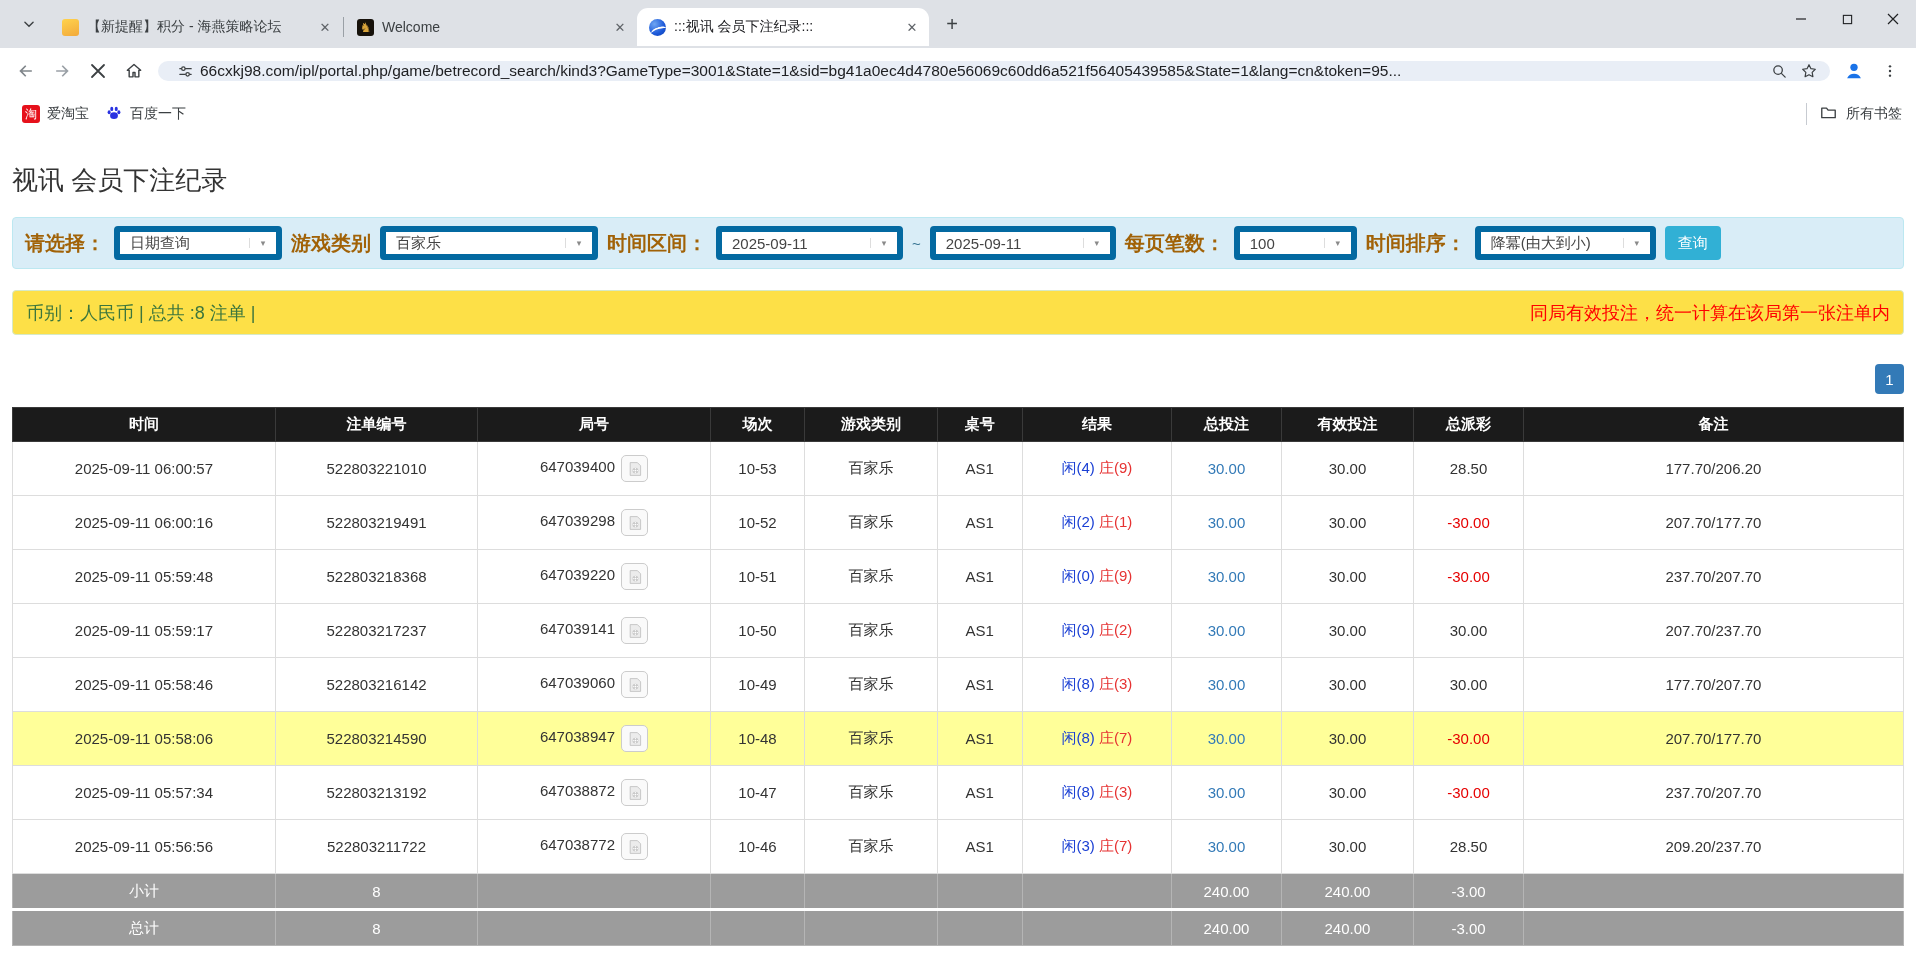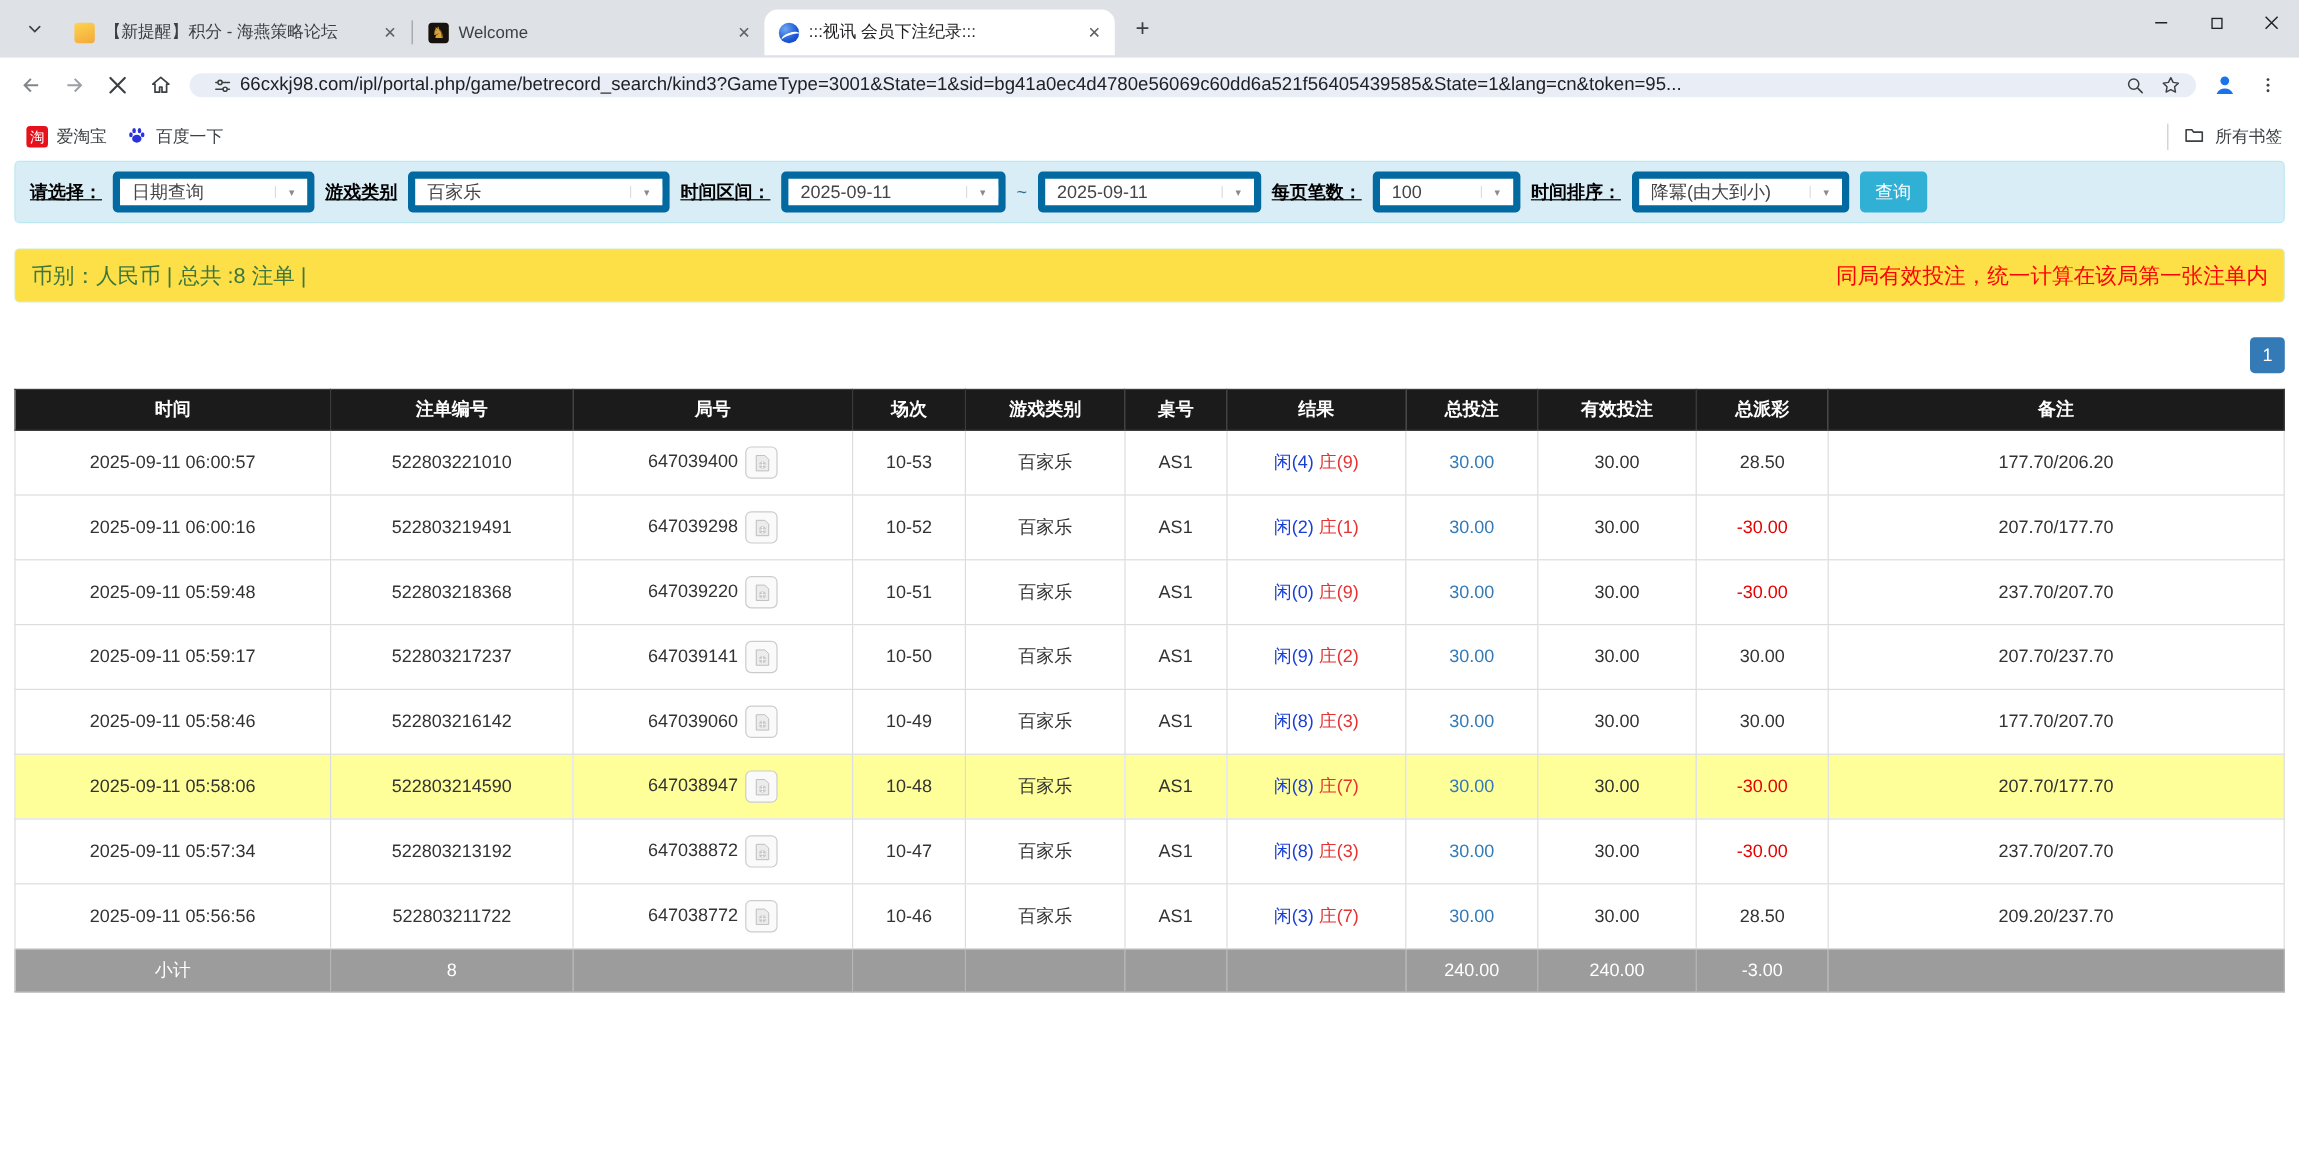--- a/index.html
+++ b/index.html
@@ -33,21 +33,21 @@
   .bm-ico-taobao { width:18px; height:18px; background:#e6111b; border-radius:3px; color:#fff; font-size:12px; display:flex; align-items:center; justify-content:center; }
   .bm-spacer { flex:1; }
   .bm-sep { width:1px; height:22px; background:#c7cbd1; margin-right:12px; }
   .all-bookmarks { display:flex; align-items:center; gap:8px; }
 
   
   .content { padding:0 12px; background:#fff; }
   .page-title { font-size:26px; font-weight:500; color:#333; padding:29px 0 19px 0; }
 
   .filter-panel { background:#d9edf7; border:1px solid #bce8f1; border-radius:4px; height:52px; display:flex; align-items:center; gap:9px; padding:0 12px; }
-  .f-label { color:#000000; font-weight:bold; font-size:15px; white-space:nowrap;text-decoration:underline; }
+  .f-label { color:#a16207; font-weight:bold; font-size:20px; white-space:nowrap; }
   .select { background:#fff; border:6px solid #0369a1; border-radius:4px; height:34px; display:flex; align-items:center; overflow:hidden; }
   .select .val { flex:1; display:flex; align-items:center; padding:0 10px; font-size:15px; color:#444; white-space:nowrap; overflow:hidden; }
   .select .arrow { width:27px; border-left:1px solid #ddd; display:flex; align-items:center; justify-content:center; color:#8a8a8a; font-size:9px; background:#fff; }
   .tilde { color:#31708f; font-size:15px; }
   .search-btn { background:#31b0d5; color:#fff; border:none; border-radius:4px; height:34px; padding:0 13px; font-size:15px; cursor:pointer; }
 
   .summary-bar { margin-top:21px; background:#fde047; border:1px solid #d6e9c6; border-radius:4px; height:45px; display:flex; align-items:center; justify-content:space-between; padding:0 13px; font-size:18px; }
   .summary-left { color:#3c763d; }
   .summary-right { color:#ff0000; }
 
@@ -200,20 +200,21 @@
       <svg width="19" height="19" viewBox="0 0 24 24" fill="none" stroke="#3c4043" stroke-width="1.7">
           <path d="M3.5 6.5h6l2 2.5h9v9.5h-17z" stroke-linejoin="round"></path>
         </svg>
     </span>
     <span>所有书签</span>
   </div>
 </div>
 
 <div class="content">
 
+  <div class="page-title">视讯 会员下注纪录</div>
 
   <div class="filter-panel">
     <span class="f-label">请选择：</span>
     <div class="select" style="width:168px">
       <span class="val">日期查询</span>
       <span class="arrow">▾</span>
     </div>
 
     <span class="f-label">游戏类别</span>
     <div class="select" style="width:218px">
@@ -478,16 +479,29 @@
           <td></td>
           <td></td>
           <td></td>
           <td></td>
           <td></td>
           <td>240.00</td>
           <td>240.00</td>
           <td class="neg">-3.00</td>
           <td></td>
         </tr>
+        <tr class="total-row">
+          <td>总计</td>
+          <td>8</td>
+          <td></td>
+          <td></td>
+          <td></td>
+          <td></td>
+          <td></td>
+          <td>240.00</td>
+          <td>240.00</td>
+          <td class="neg">-3.00</td>
+          <td></td>
+        </tr>
       </tfoot>
   </table>
 
 </div>
 
 </body></html>

